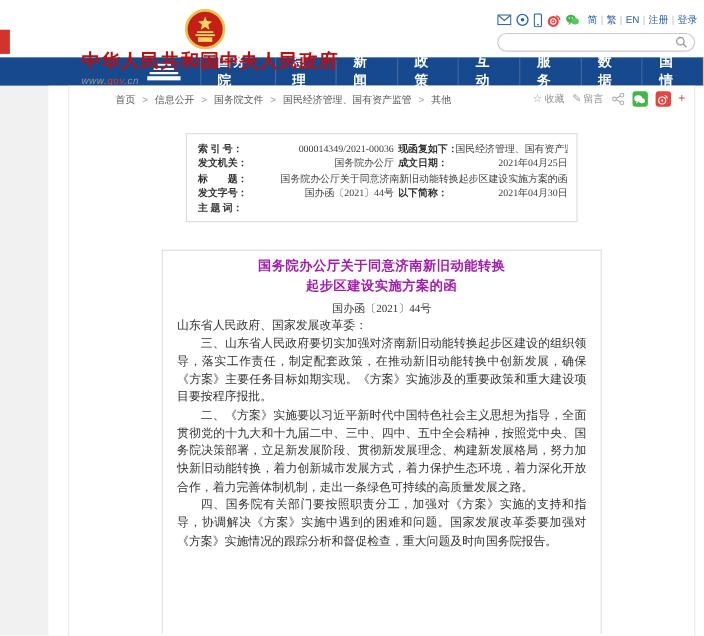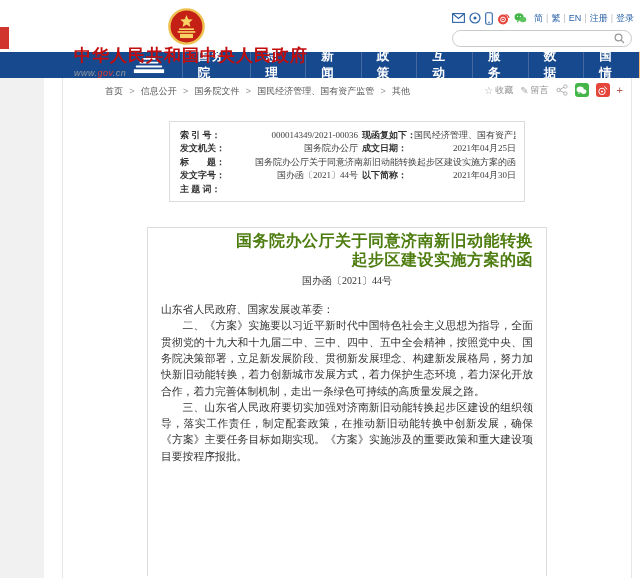--- a/index.html
+++ b/index.html
@@ -56,23 +56,23 @@
   
   .meta-box { width:356px; margin:17px auto 0; border:1px solid #dcdcdc; background:#fff; padding:7px 8px 5px 10px; }
   .meta-grid { display:grid; grid-template-columns:48px 126px 48px 1fr; column-gap:4px; font-size:9px; line-height:13.4px; color:#404040; }
   .ml { font-weight:bold; color:#333; white-space:nowrap; }
   .mv { white-space:nowrap; overflow:hidden;text-align:right; }
   .span3 { grid-column:2 / 5; }
 
   
   .doc-box { width:400px; margin:25px auto 0; border:1px solid #dcdcdc; border-bottom:none; background:#fff;
              height:349px; padding:4px 13px 0; }
-  .doc-title { text-align:right; font-size:16px; font-weight:bold; color:#4d7c0f; line-height:18.5px; letter-spacing:0.5px; }
+  .doc-title { text-align:center; font-size:12px; font-weight:bold; color:#a21caf; line-height:18.5px; letter-spacing:0.5px; }
   .doc-num { text-align:center; font-size:10px; color:#333; margin-top:5px; }
-  .doc-content { margin-top:13px; font-size:10.8px; line-height:16.3px; color:#333; text-align:justify; }
+  .doc-content { font-size:10.8px; line-height:16.3px; color:#333; text-align:justify; }
   .doc-content p { margin:0; }
   .doc-content p.indent { text-indent:2em; }
 </style>
 </head>
 <body>
 
 <div class="screen">
 
   <header class="hdr">
     <div class="red-widget"></div>
@@ -244,21 +244,22 @@
           <span class="ml">主 题 词：</span>
           <span class="mv span3"></span>
         </div>
       </section>
 
       <article class="doc-box">
         <h1 class="doc-title"><span>国务院办公厅关于同意济南新旧动能转换</span><br><span>起步区建设实施方案的函</span></h1>
         <div class="doc-num">国办函〔2021〕44号</div>
         <div class="doc-content">
           <p>山东省人民政府、国家发展改革委：</p>
+          <p class="indent">三、山东省人民政府要切实加强对济南新旧动能转换起步区建设的组织领导，落实工作责任，制定配套政策，在推动新旧动能转换中创新发展，确保《方案》主要任务目标如期实现。《方案》实施涉及的重要政策和重大建设项目要按程序报批。</p>
           <p class="indent">二、《方案》实施要以习近平新时代中国特色社会主义思想为指导，全面贯彻党的十九大和十九届二中、三中、四中、五中全会精神，按照党中央、国务院决策部署，立足新发展阶段、贯彻新发展理念、构建新发展格局，努力加快新旧动能转换，着力创新城市发展方式，着力保护生态环境，着力深化开放合作，着力完善体制机制，走出一条绿色可持续的高质量发展之路。</p>
-          <p class="indent">三、山东省人民政府要切实加强对济南新旧动能转换起步区建设的组织领导，落实工作责任，制定配套政策，在推动新旧动能转换中创新发展，确保《方案》主要任务目标如期实现。《方案》实施涉及的重要政策和重大建设项目要按程序报批。</p>
+          <p class="indent">四、国务院有关部门要按照职责分工，加强对《方案》实施的支持和指导，协调解决《方案》实施中遇到的困难和问题。国家发展改革委要加强对《方案》实施情况的跟踪分析和督促检查，重大问题及时向国务院报告。</p>
 
         </div>
       </article>
 
     </div>
   </div>
 </div>
 
 </body></html>

